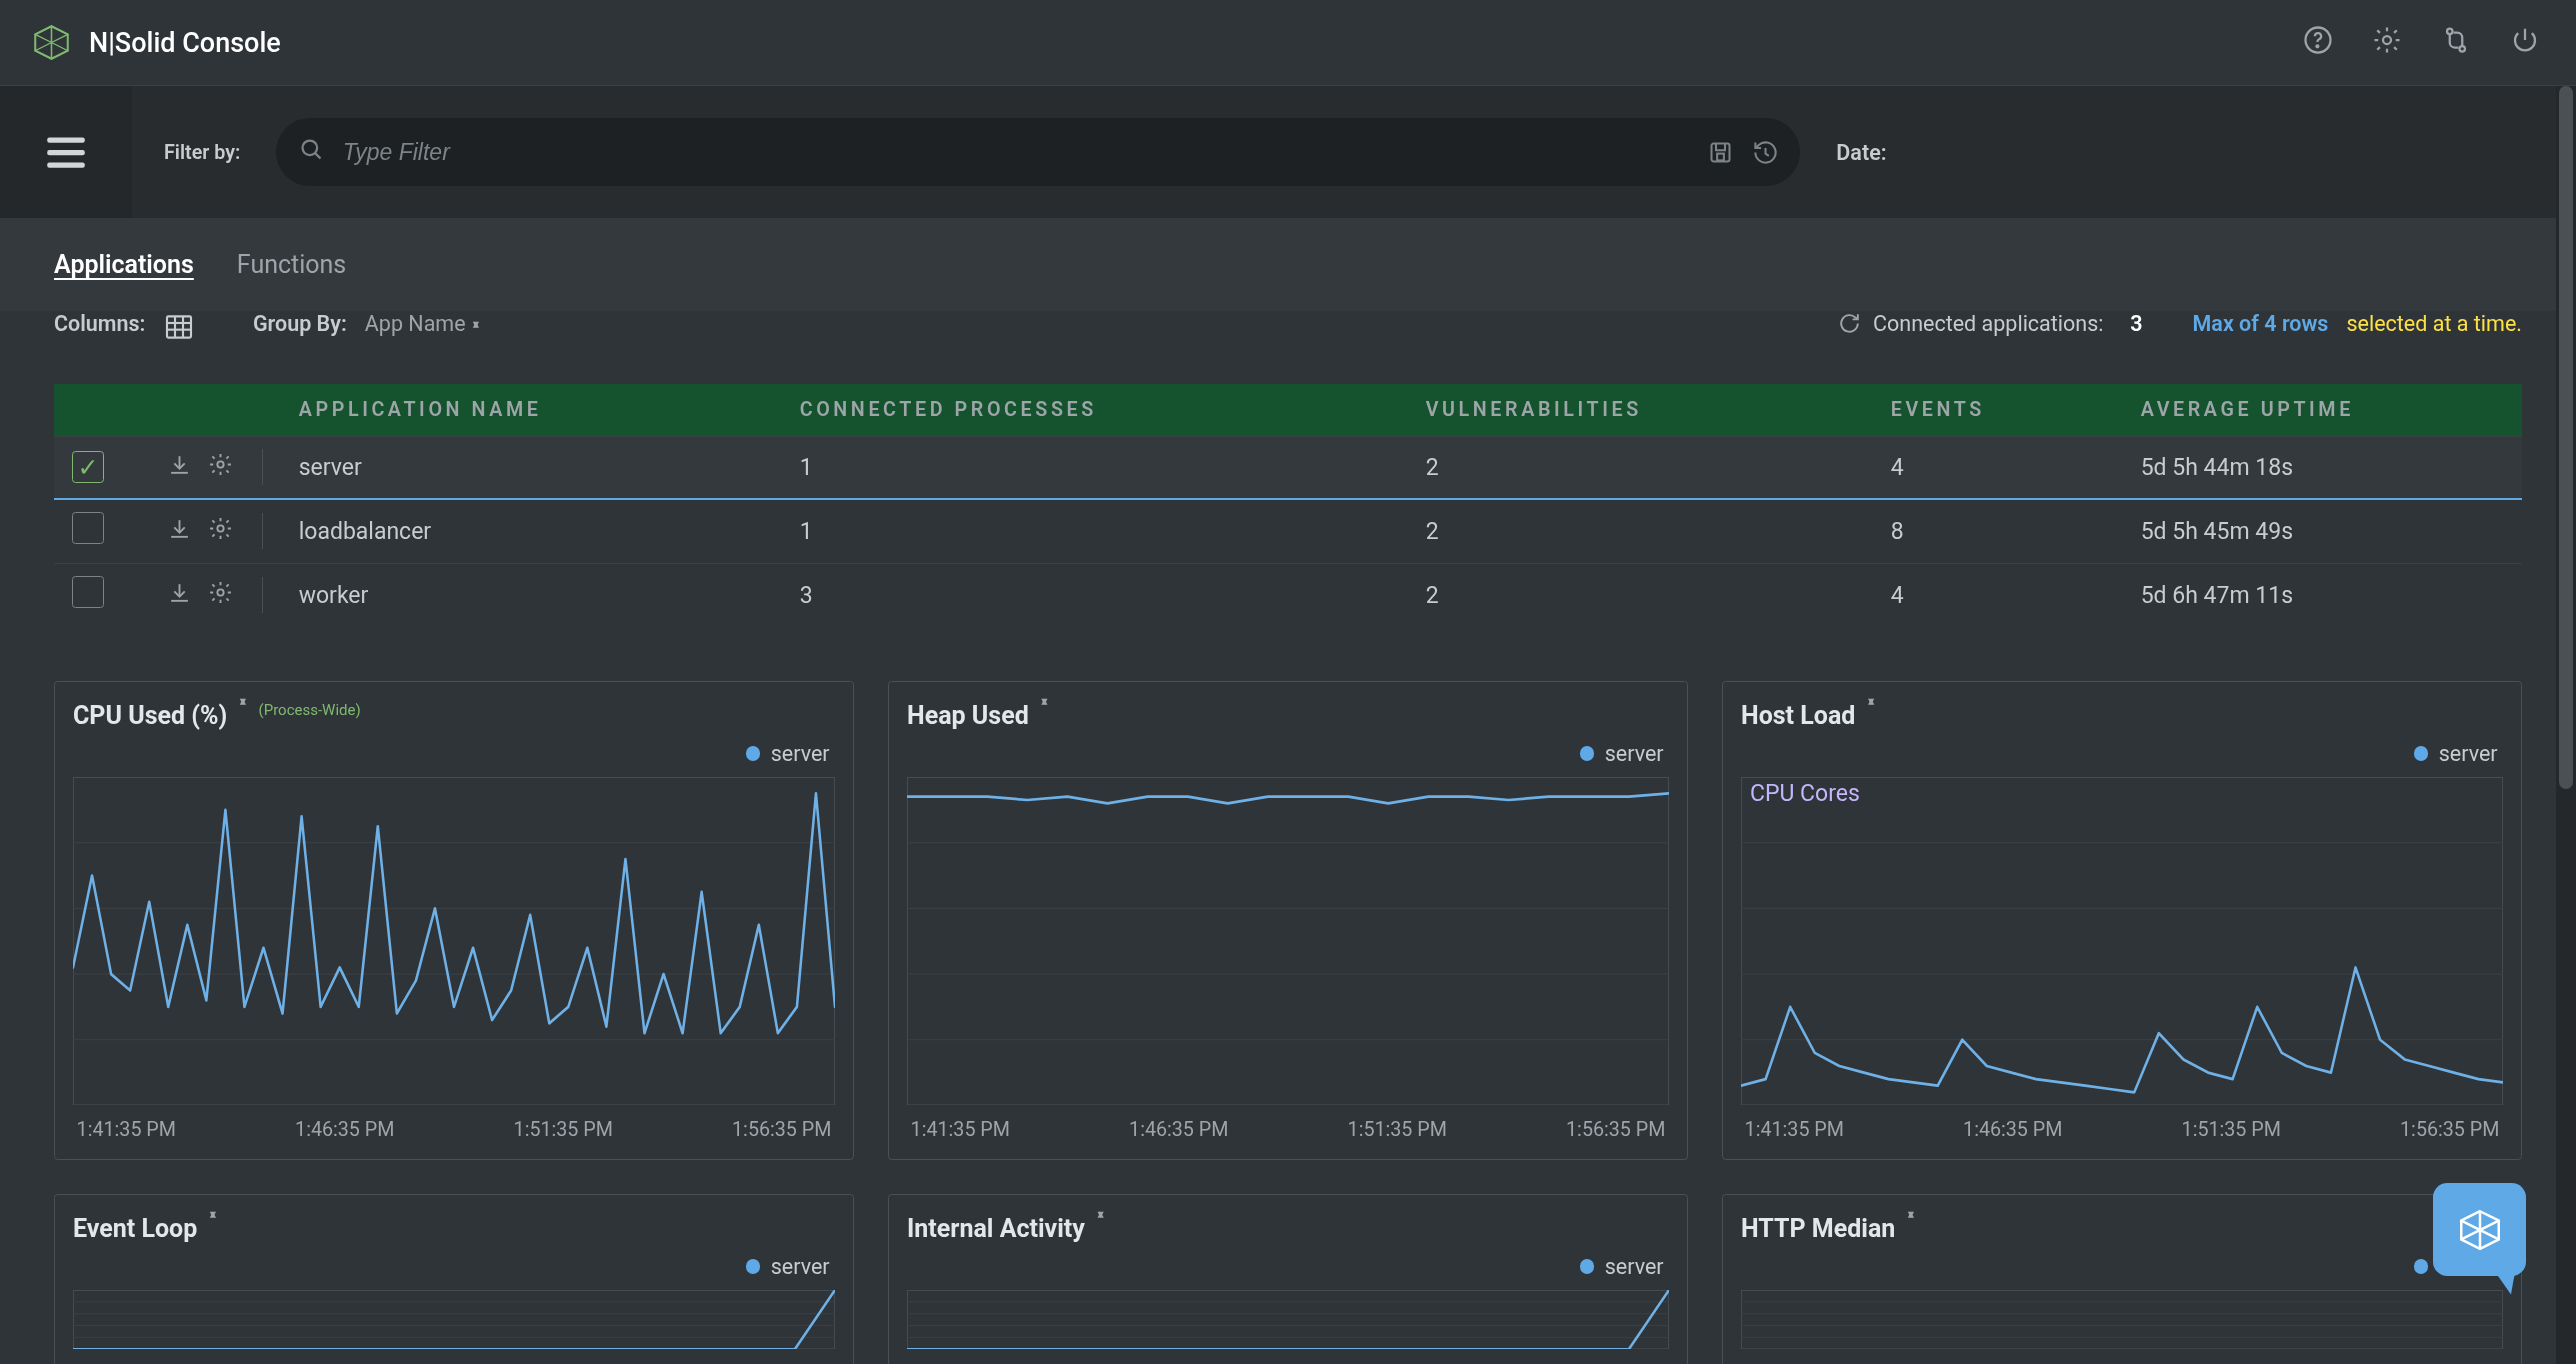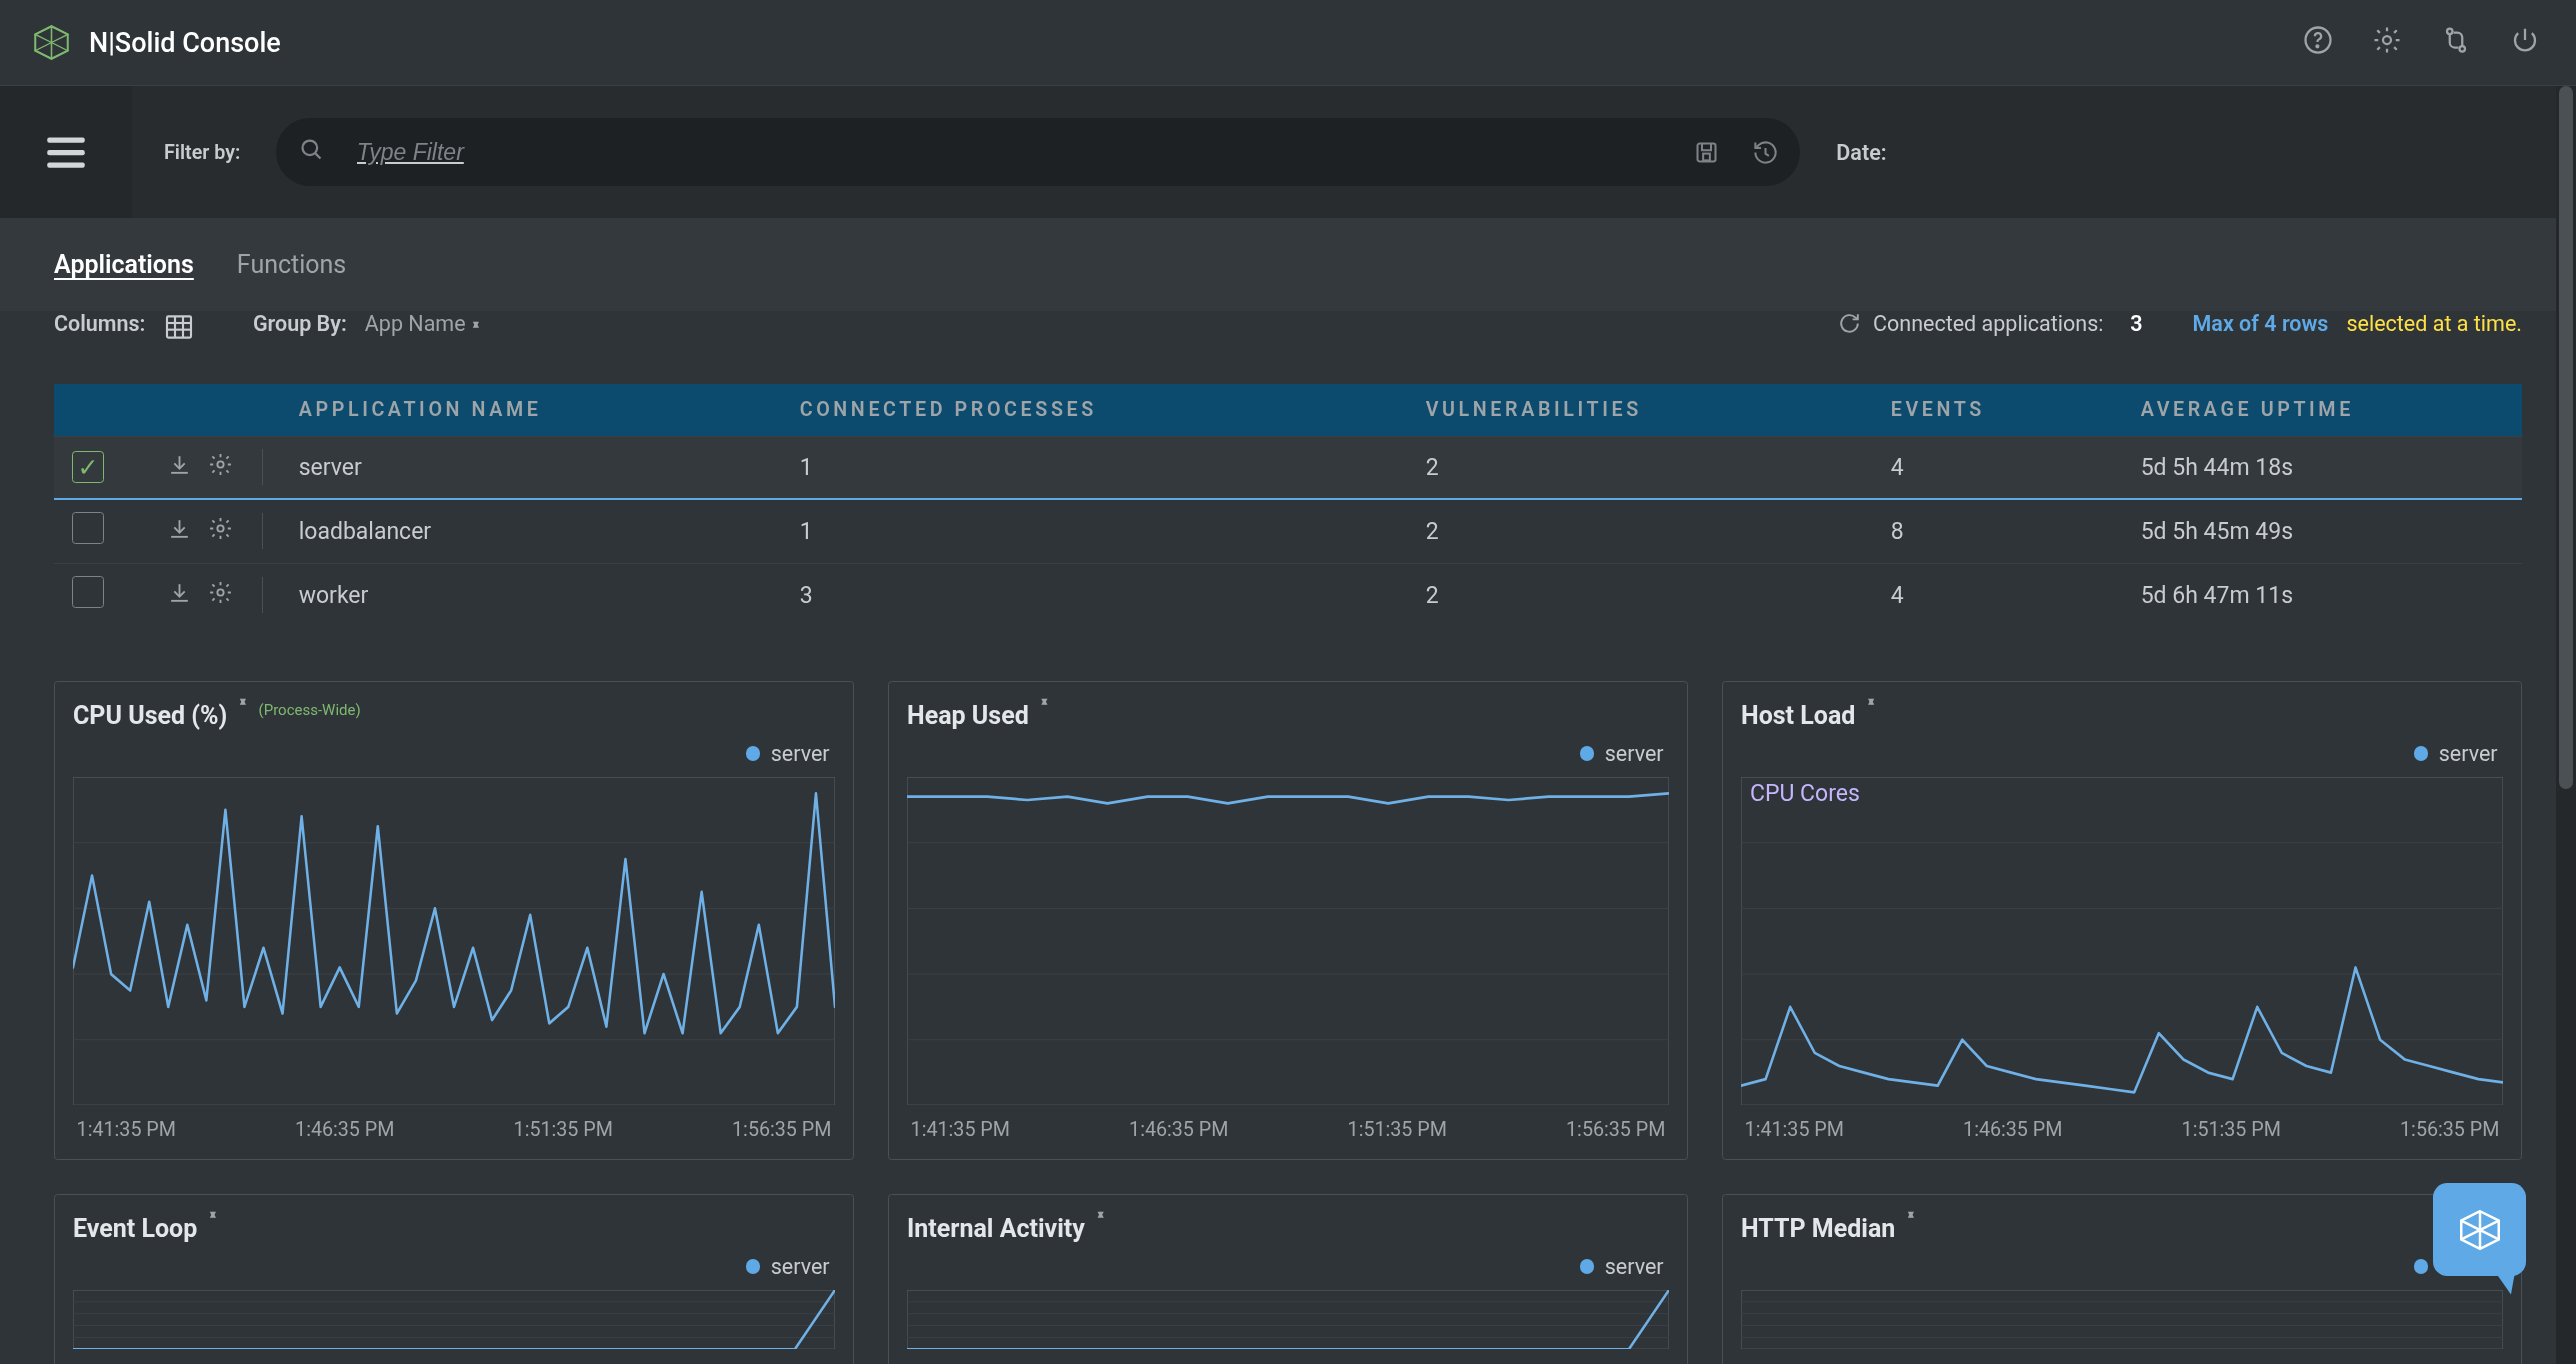--- a/index.html
+++ b/index.html
@@ -58,22 +58,21 @@
   .filter-by-label { font-size: 19.7px; color: #c8ccce; font-weight: 600; }
   .filter-pill {
     flex: 1;
     max-width: 1524px;
     height: 68px;
     background: #1e2123;
     border-radius: 34px;
     display: flex;
     align-items: center;
     padding: 0 21.5px;
-    gap: 32px;
-    text-decoration: underline;
+    gap: 18px;
   }
   .filter-pill svg { width: 27px; height: 27px; stroke: #7d8387; fill: none; }
   .filter-input {
     flex: 1;
     background: transparent;
     border: none;
     outline: none;
     color: #c8ccce;
     font-size: 23px;
     font-style: italic;
@@ -131,21 +130,21 @@
   .refresh-mini { display: flex; align-items: center; gap: 10.7px; }
   .refresh-mini svg { width: 25px; height: 25px; stroke: #9ea5a9; fill: none; }
   .conn-apps-count { color: #ffffff; font-weight: 600; }
   .max-rows { color: #5ea9e6; font-weight: 600; margin-left: 32px; }
   .sel-suffix { color: #fde047; }
 
   
   .table-wrap { padding: 0 54px; }
   table { width: 100%; border-collapse: collapse; }
   thead th {
-    background: #0c4a6e;
+    background: #14532d;
     text-align: left;
     font-size: 19.7px;
     letter-spacing: 3.6px;
     color: #9ea5a9;
     font-weight: 600;
     padding: 14.3px 18px;
     text-transform: uppercase;
   }
   tbody td {
     padding: 12.5px 18px;

